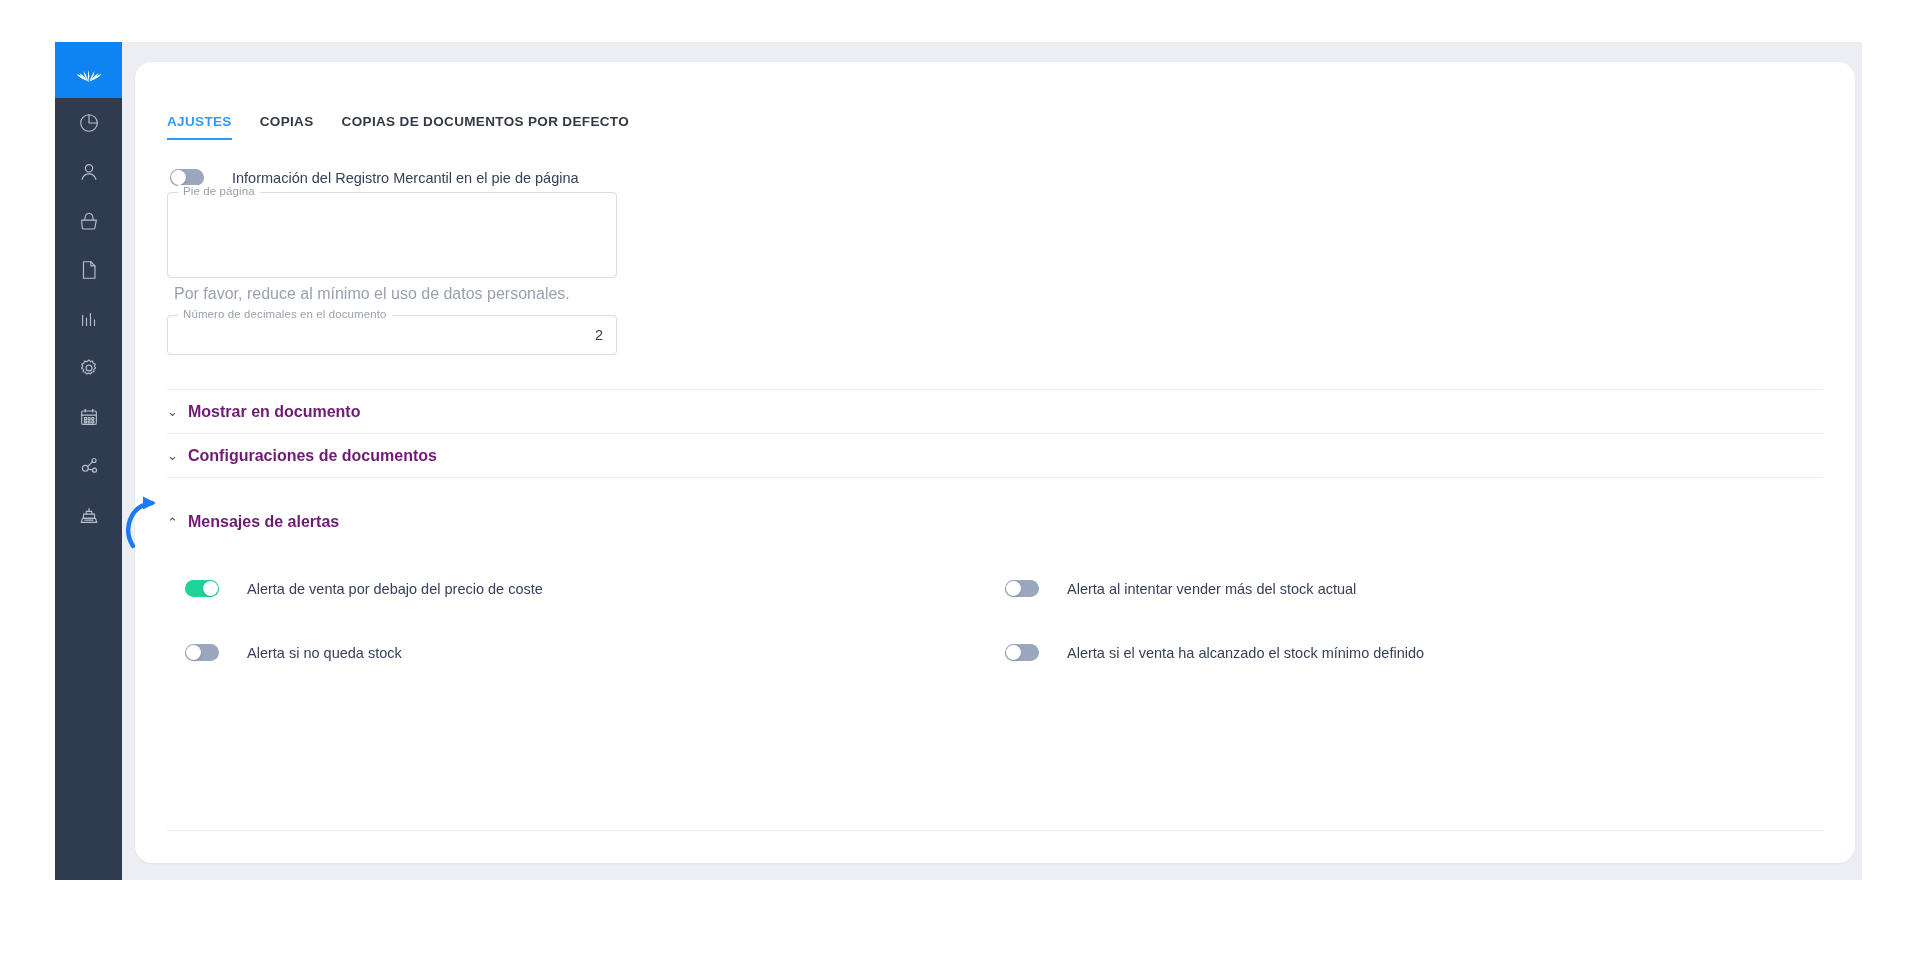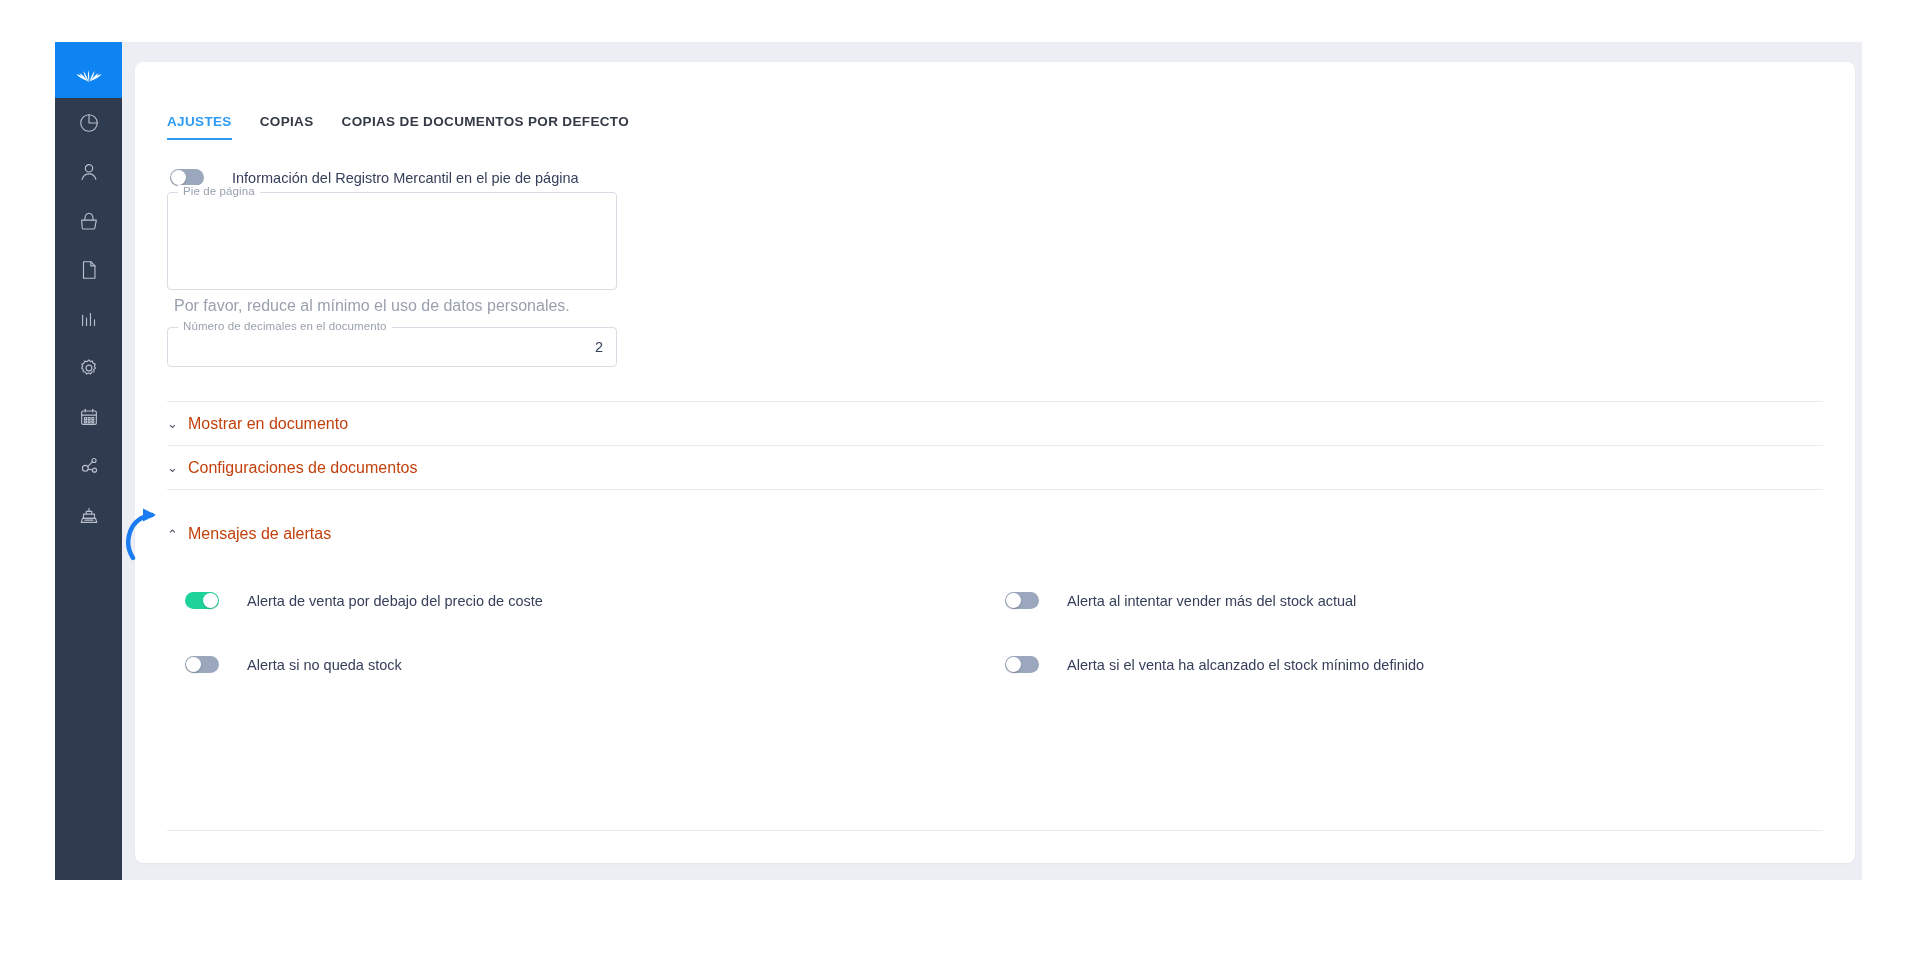--- a/index.html
+++ b/index.html
@@ -60,21 +60,21 @@
     stroke-linejoin: round;
   }
   
   #card-wrap {
     flex: 1 1 auto;
     padding: 20px 7px 17px 13px;
     box-sizing: border-box;
   }
   #card {
     background: #ffffff;
-    border-radius: 8px;
+    border-radius: 17px;
     width: 100%;
     height: 100%;
     box-sizing: border-box;
     padding: 0 32px;
     position: relative;
     box-shadow: 0 1px 2px rgba(30,40,60,0.05);
   }
   
   #tabs {
     display: flex;
@@ -145,21 +145,21 @@
   .field .legend {
     position: absolute;
     top: -8px;
     left: 10px;
     background: #fff;
     padding: 0 5px;
     font-size: 11.5px;
     color: #9aa1ae;
     letter-spacing: 0.1px;
   }
-  #footer-textarea { height: 98px; margin-top: 6px; }
+  #footer-textarea { height: 86px; margin-top: 6px; }
   .helper {
     font-size: 16px;
     color: #9aa1ae;
     margin-top: 7px;
     margin-left: 7px;
   }
   #decimals-field { margin-top: 12px; height: 40px; padding-left: 29px; }
   #decimals-value {
     position: absolute;
     right: 13px;
@@ -185,22 +185,22 @@
   .acc-head.no-border { border-bottom: none; }
   .chev {
     font-size: 13px;
     color: #4c5566;
     width: 11px;
     display: inline-block;
     line-height: 1;
   }
   .acc-title {
     font-size: 16px;
-    color: #c2410c;
-    font-weight: 400;
+    color: #701a75;
+    font-weight: 700;
   }
   #alerts-section { margin-top: 24px; }
   #alerts-head { height: 40px; border-bottom: none; }
   .alerts-grid {
     display: grid;
     grid-template-columns: 820px auto;
     row-gap: 47px;
     margin-top: 38px;
     margin-left: 18px;
   }

